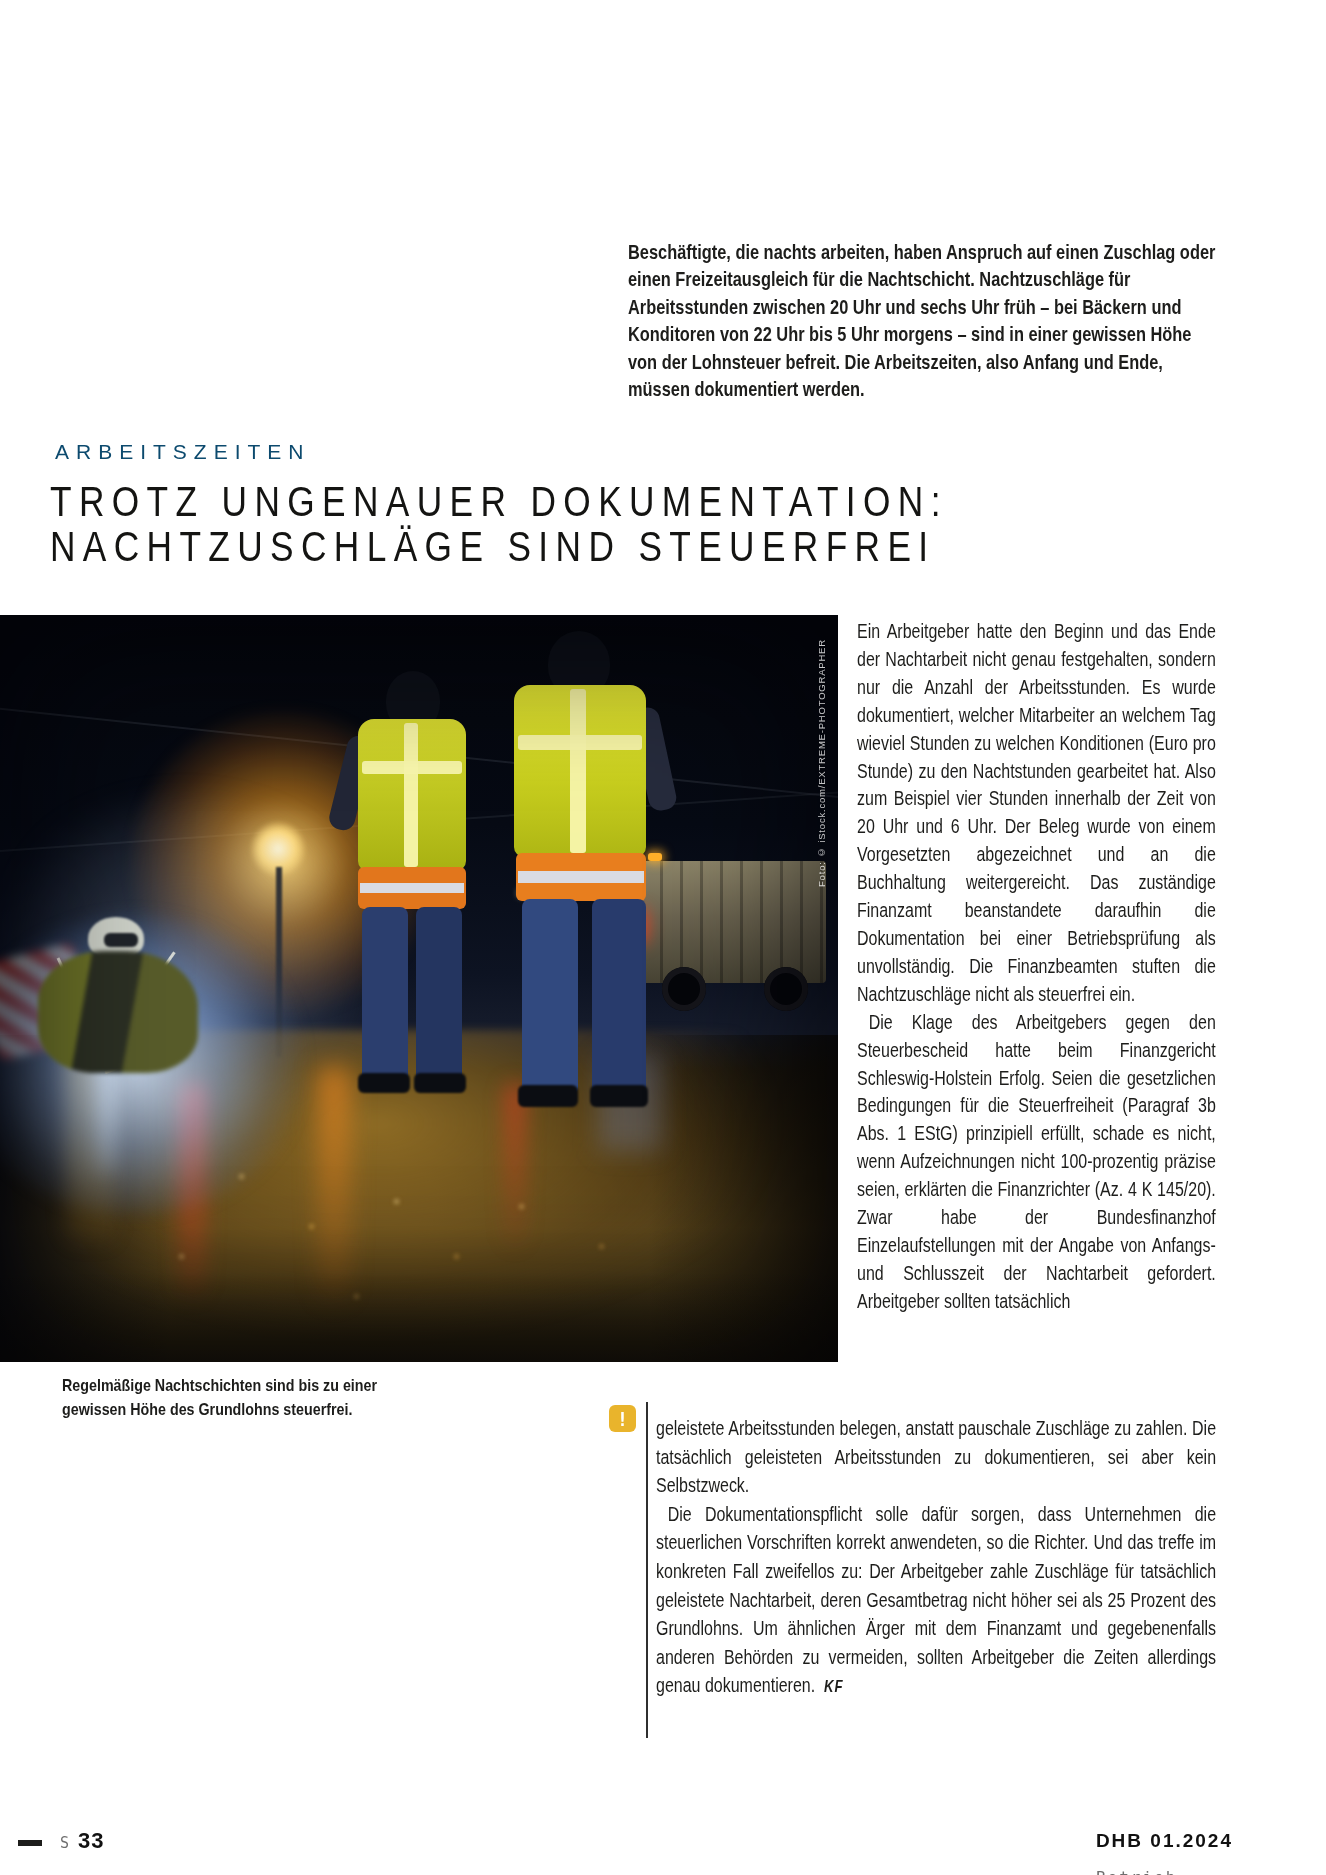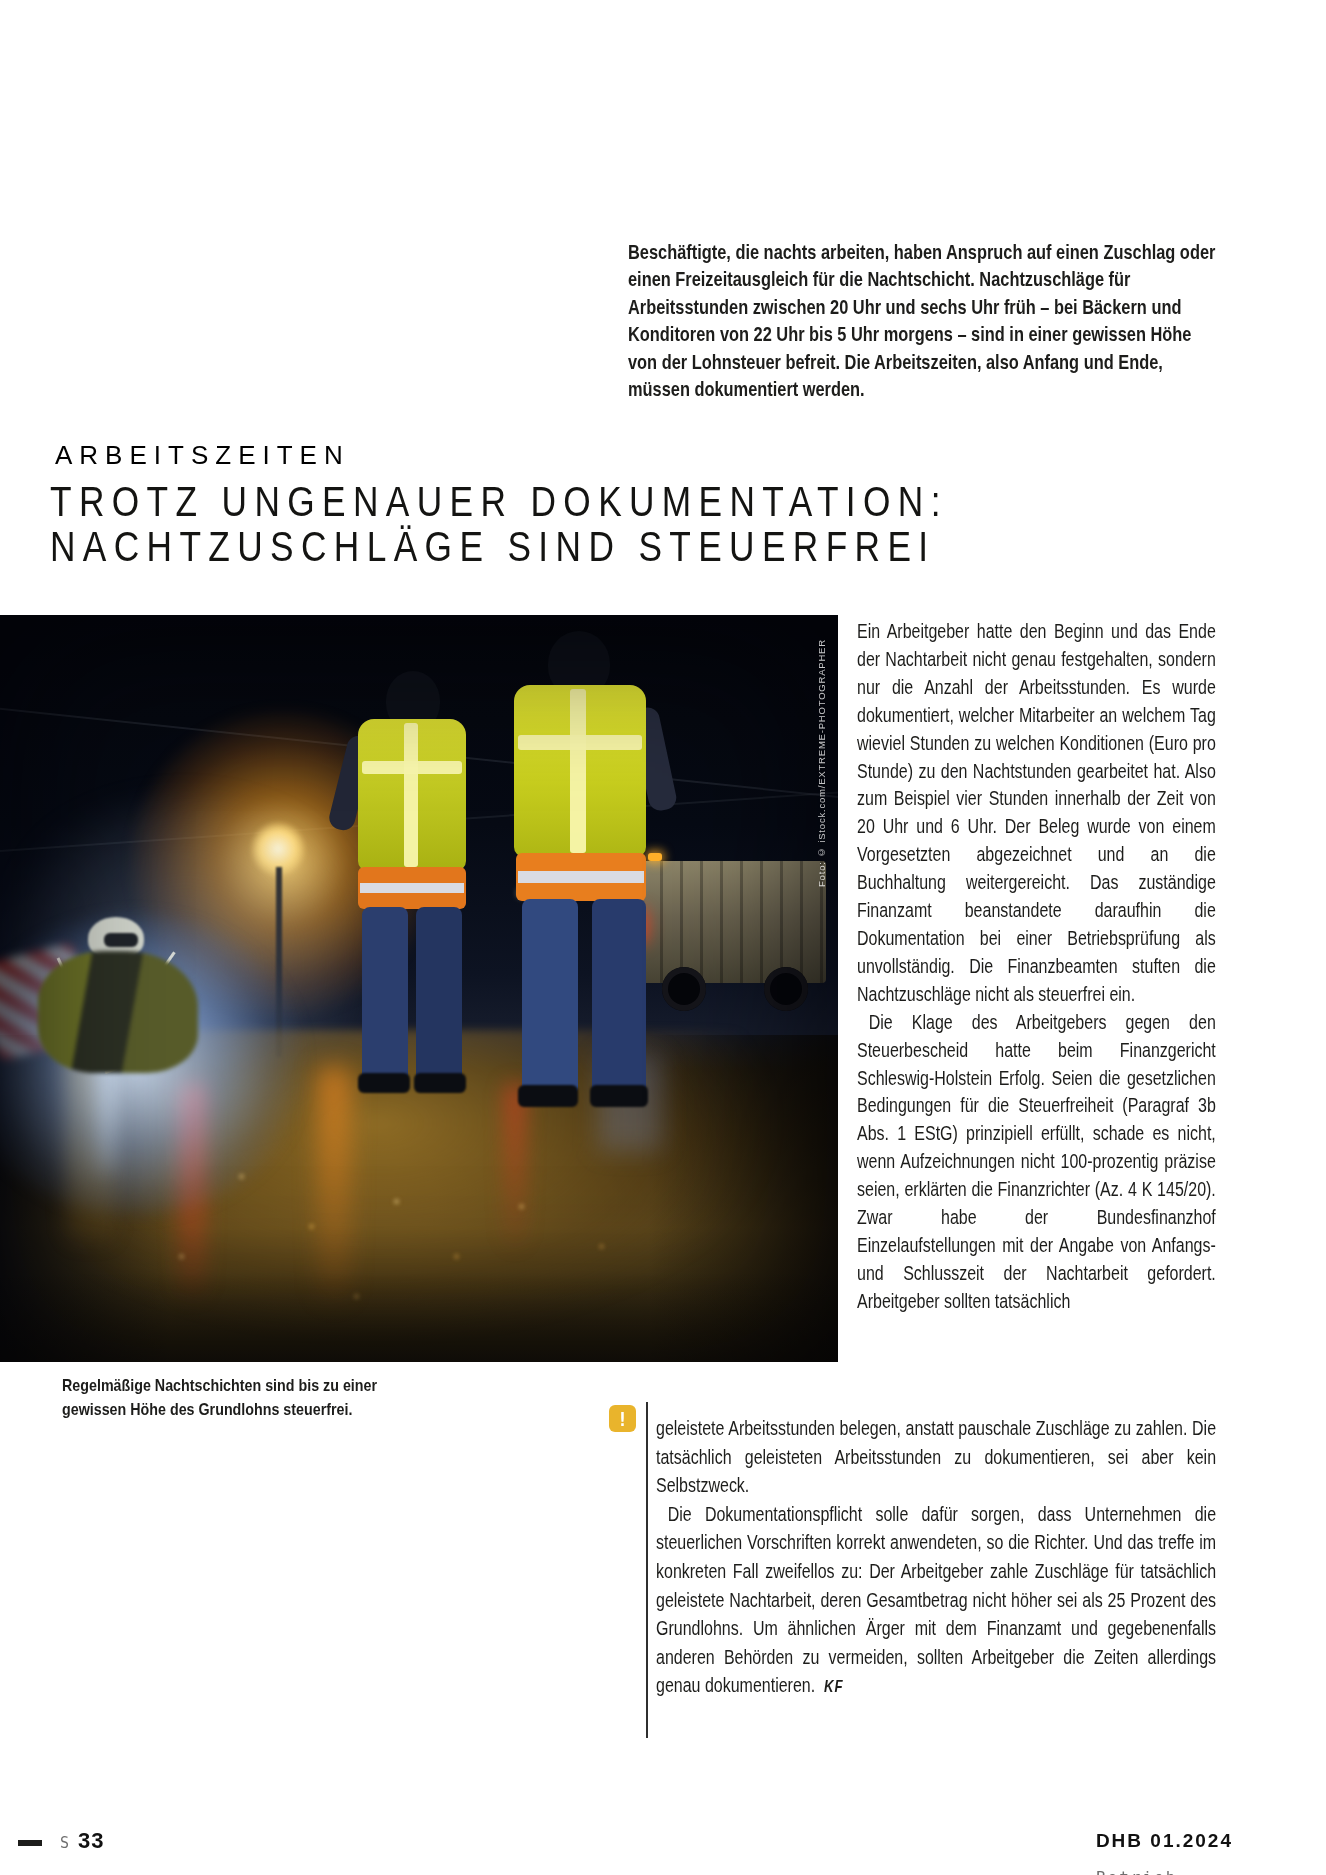--- a/index.html
+++ b/index.html
@@ -11,21 +11,21 @@
   
   .intro{
     position:absolute;left:628px;top:238px;width:765px;
     transform:scaleX(0.78);transform-origin:0 0;
     font-weight:700;font-size:21px;line-height:27.4px;color:#1d1d1b;
     text-align:left;
   }
   
   .kicker{
     position:absolute;left:55px;top:440px;
-    font-size:26px;letter-spacing:7px;font-weight:400;color:#000000;
+    font-size:21px;letter-spacing:7px;font-weight:400;color:#0c4a6e;
   }
   .headline{
     position:absolute;left:50px;top:479px;width:1100px;
     transform:scaleX(0.82);transform-origin:0 0;
     font-size:43px;line-height:45px;font-weight:400;letter-spacing:9px;color:#141412;
     white-space:nowrap;
   }
   
   .photo{
     position:absolute;left:0;top:615px;width:838px;height:747px;overflow:hidden;

